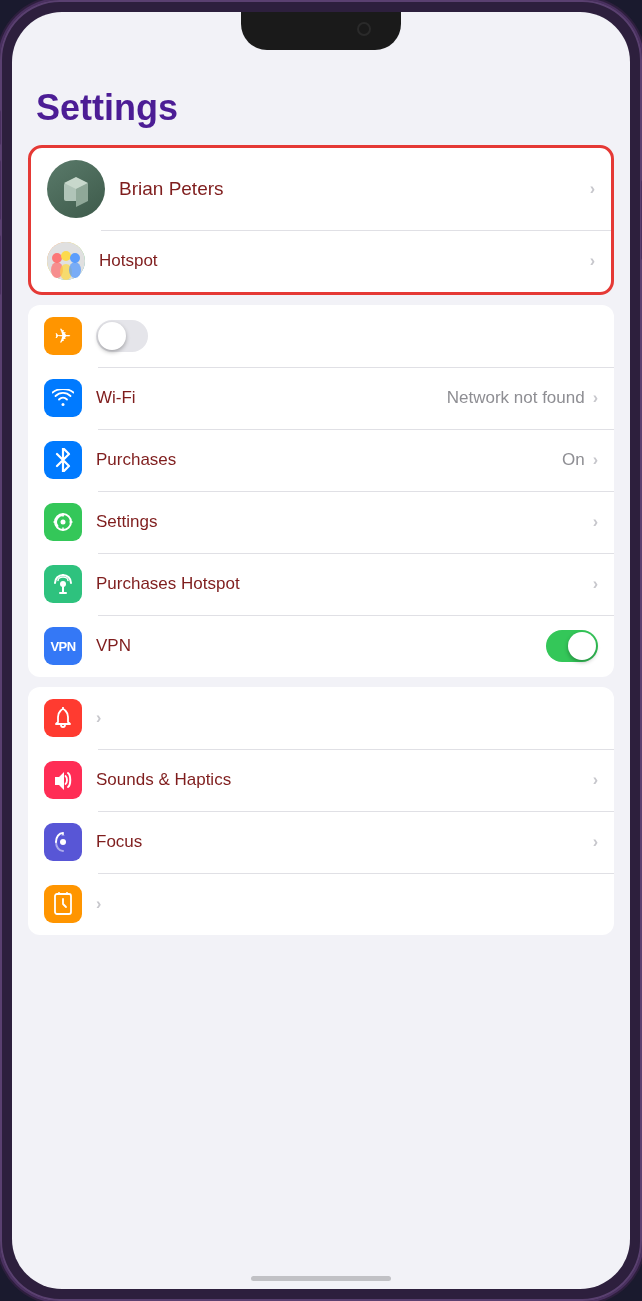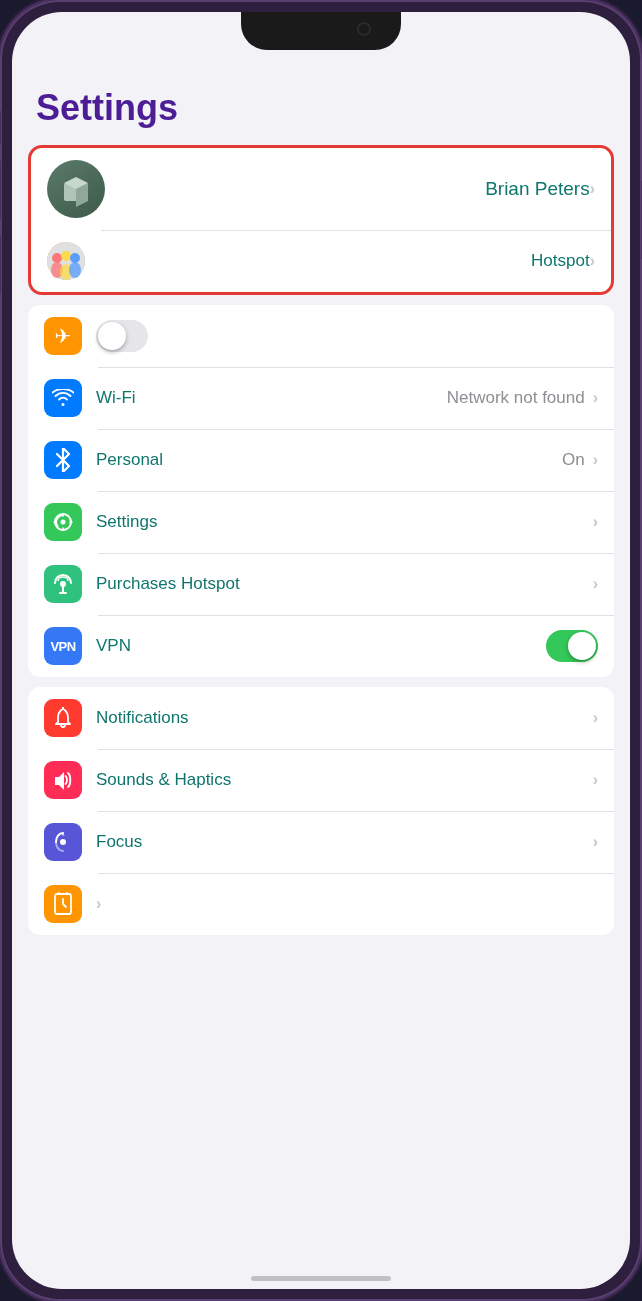--- a/index.html
+++ b/index.html
@@ -194,23 +194,22 @@
     .icon-pink { background: #ff2d55; }
     .icon-purple { background: #5856d6; }
     .icon-vpn { background: #3478f6; }
 
     .setting-text {
       flex: 1;
     }
 
     .setting-label {
       font-size: 17px;
-      color: #0f766e;
+      color: #7f1d1d;
       font-weight: 400;
-      text-align: right;
     }
 
     .setting-sublabel {
       font-size: 14px;
       color: #6d6d72;
       margin-top: 2px;
     }
 
     .setting-value {
       font-size: 17px;
@@ -440,21 +439,21 @@
           <span class="chevron">›</span>
         </div>
 
         <div class="setting-row">
           <div class="setting-icon icon-blue">
             <svg width="18" height="24" viewBox="0 0 18 24" fill="none">
               <path d="M3 6l12 12L9 24V0l6 6L3 18" stroke="#fff" stroke-width="2.2" stroke-linecap="round" stroke-linejoin="round"></path>
             </svg>
           </div>
           <div class="setting-text">
-            <span class="setting-label">Personal</span>
+            <span class="setting-label">Purchases</span>
           </div>
           <span class="setting-value">On</span>
           <span class="chevron">›</span>
         </div>
 
         <div class="setting-row">
           <div class="setting-icon icon-green">
             <svg width="22" height="20" viewBox="0 0 22 20" fill="none">
               <circle cx="11" cy="10" r="8" stroke="#fff" stroke-width="2" fill="none"></circle>
               <path d="M11 3 C7 3, 4 6.5, 4 10 C4 11.5, 4.5 13, 5.5 14" stroke="#fff" stroke-width="2" fill="none" stroke-linecap="round"></path>
@@ -501,23 +500,20 @@
       <div class="section">
 
         <div class="setting-row">
           <div class="setting-icon icon-red">
             <svg width="20" height="22" viewBox="0 0 20 22" fill="none">
               <path d="M10 2C10 2 5 4 5 10v5l-2 2h14l-2-2v-5c0-6-5-8-5-8z" stroke="#fff" stroke-width="1.8" fill="none" stroke-linejoin="round"></path>
               <path d="M8 18 C8 19.1 8.9 20 10 20 C11.1 20 12 19.1 12 18" stroke="#fff" stroke-width="1.8" fill="none"></path>
               <path d="M10 2 L10 0.5" stroke="#fff" stroke-width="1.8" stroke-linecap="round"></path>
             </svg>
           </div>
-          <div class="setting-text">
-            <span class="setting-label">Notifications</span>
-          </div>
           <span class="chevron">›</span>
         </div>
 
         <div class="setting-row">
           <div class="setting-icon icon-pink">
             <svg width="22" height="20" viewBox="0 0 22 20" fill="none">
               <path d="M3 7h4l5-5v18l-5-5H3V7z" fill="#fff"></path>
               <path d="M16 3 C19 5, 19 15, 16 17" stroke="#fff" stroke-width="2" stroke-linecap="round" fill="none"></path>
               <path d="M13.5 6 C15.5 7.5 15.5 12.5 13.5 14" stroke="#fff" stroke-width="1.8" stroke-linecap="round" fill="none"></path>
             </svg>

